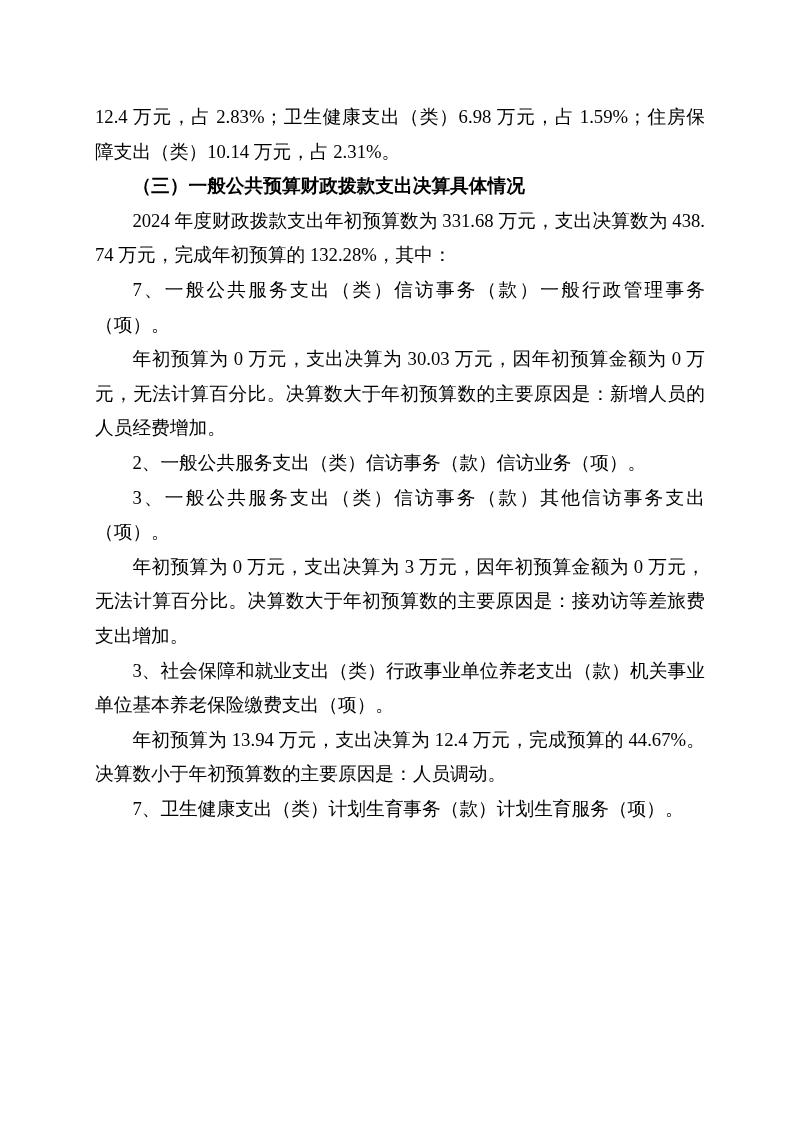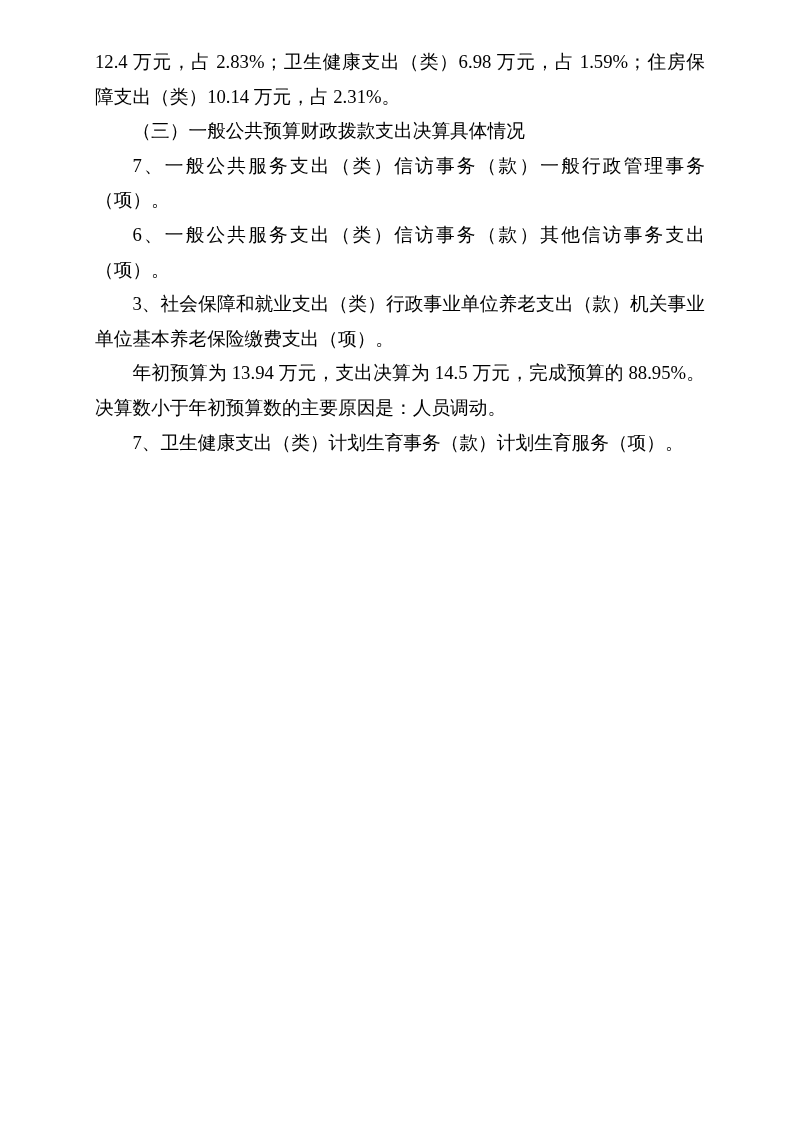--- a/index.html
+++ b/index.html
@@ -12,43 +12,47 @@
     height: 1122px;
     overflow: hidden;
     font-family: "Liberation Serif", "DejaVu Serif", serif;
     color: #000000;
   }
   .page {
     box-sizing: border-box;
     width: 793px;
     height: 1122px;
     background: #ffffff;
-    padding: 45px 88px 0 95px;
+    padding: 100px 88px 0 95px;
   }
   .para {
     margin: 0;
     font-size: 18.7px;
     line-height: 34.6px;
     text-align: justify;
     text-justify: inter-ideograph;
     text-indent: 2em;
     word-break: break-all;
   }
   .para.no-indent {
     text-indent: 0;
   }
   .para.heading {
     font-family: "Liberation Sans", "DejaVu Sans", sans-serif;
-    font-weight: 400;
+    font-weight: 700;
   }
 </style>
 </head>
 <body>
 
 <div class="page">
   <p class="para no-indent">12.4 万元，占 2.83%；卫生健康支出（类）6.98 万元，占 1.59%；住房保障支出（类）10.14 万元，占 2.31%。</p>
   <p class="para heading">（三）一般公共预算财政拨款支出决算具体情况</p>
+  <p class="para">2024 年度财政拨款支出年初预算数为 331.68 万元，支出决算数为 438.74 万元，完成年初预算的 132.28%，其中：</p>
   <p class="para">7、一般公共服务支出（类）信访事务（款）一般行政管理事务（项）。</p>
-  <p class="para">6、一般公共服务支出（类）信访事务（款）其他信访事务支出（项）。</p>
+  <p class="para">年初预算为 0 万元，支出决算为 30.03 万元，因年初预算金额为 0 万元，无法计算百分比。决算数大于年初预算数的主要原因是：新增人员的人员经费增加。</p>
+  <p class="para">2、一般公共服务支出（类）信访事务（款）信访业务（项）。</p>
+  <p class="para">3、一般公共服务支出（类）信访事务（款）其他信访事务支出（项）。</p>
+  <p class="para">年初预算为 0 万元，支出决算为 3 万元，因年初预算金额为 0 万元，无法计算百分比。决算数大于年初预算数的主要原因是：接劝访等差旅费支出增加。</p>
   <p class="para">3、社会保障和就业支出（类）行政事业单位养老支出（款）机关事业单位基本养老保险缴费支出（项）。</p>
-  <p class="para">年初预算为 13.94 万元，支出决算为 14.5 万元，完成预算的 88.95%。决算数小于年初预算数的主要原因是：人员调动。</p>
+  <p class="para">年初预算为 13.94 万元，支出决算为 12.4 万元，完成预算的 44.67%。决算数小于年初预算数的主要原因是：人员调动。</p>
   <p class="para">7、卫生健康支出（类）计划生育事务（款）计划生育服务（项）。</p>
 </div>
 
 </body></html>

